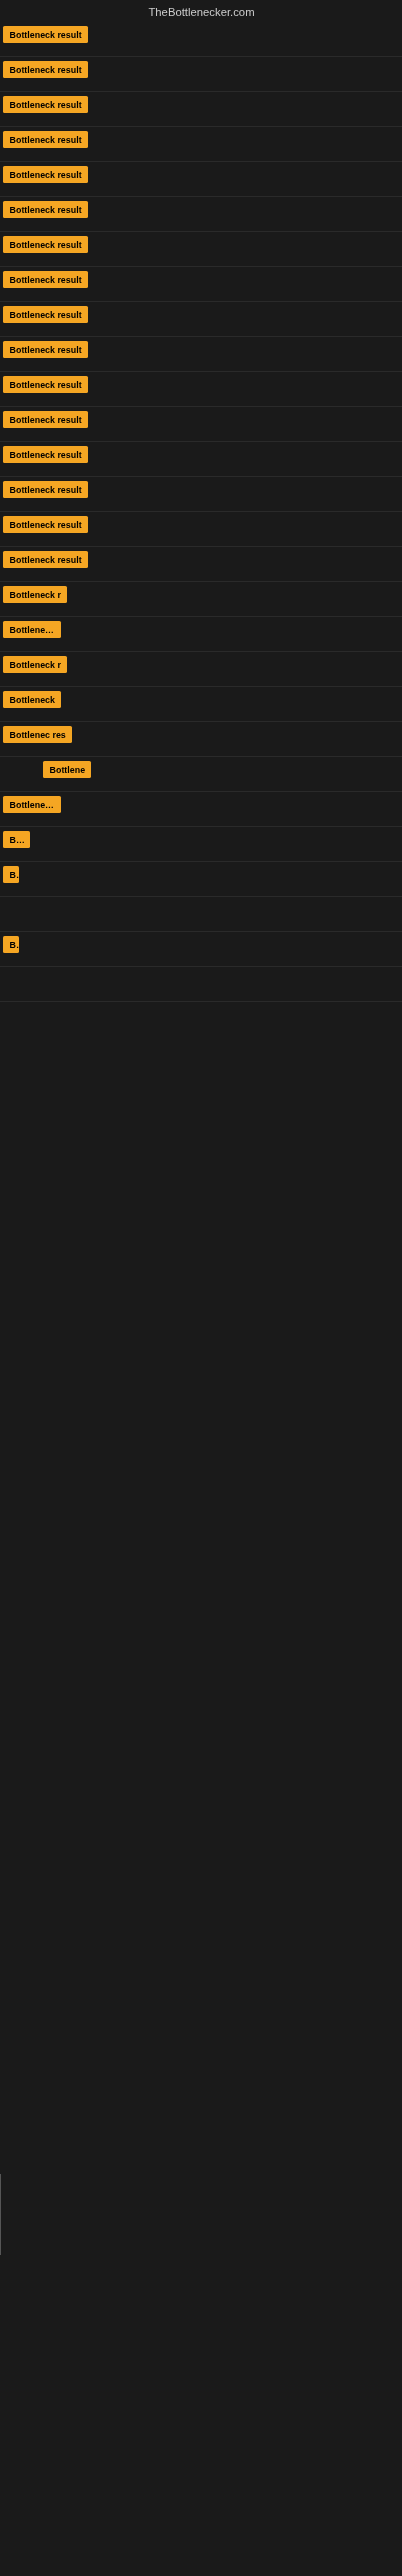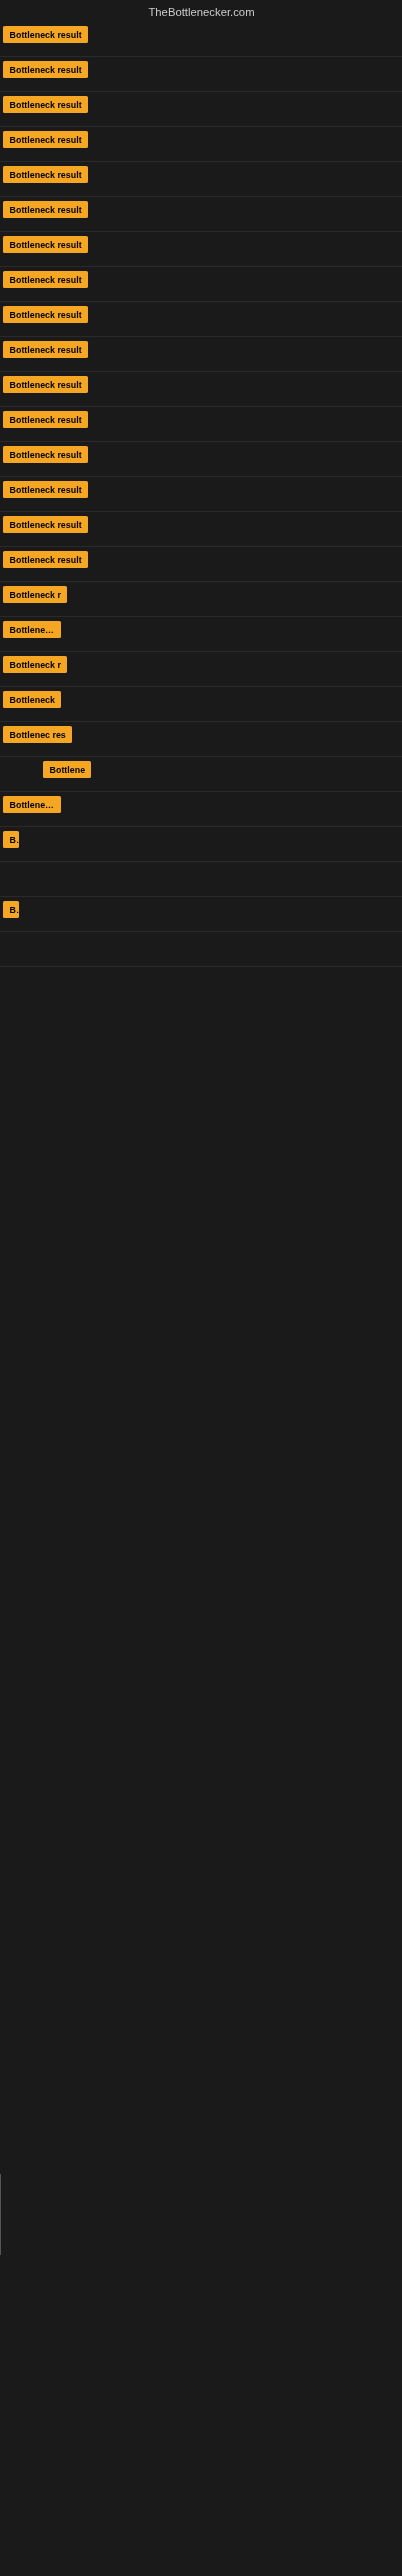--- a/index.html
+++ b/index.html
@@ -125,20 +125,23 @@
     <div class="bottleneck-item">
       <span class="bottleneck-badge" style="max-width: 72px; overflow: hidden; text-overflow: ellipsis;">Bottlenec res</span>
     </div>
     <div class="bottleneck-item">
       <span class="bottleneck-badge" style="max-width: 53px; overflow: hidden; text-overflow: ellipsis; margin-left: 40px;">Bottlene</span>
     </div>
     <div class="bottleneck-item">
       <span class="bottleneck-badge" style="max-width: 58px; overflow: hidden; text-overflow: ellipsis;">Bottleneck</span>
     </div>
     <div class="bottleneck-item">
+      <span class="bottleneck-badge" style="max-width: 27px; overflow: hidden; text-overflow: ellipsis;">Bot</span>
+    </div>
+    <div class="bottleneck-item">
       <span class="bottleneck-badge" style="max-width: 16px; overflow: hidden; text-overflow: ellipsis;">B</span>
     </div>
     <div class="bottleneck-item"></div>
     <div class="bottleneck-item">
       <span class="bottleneck-badge" style="max-width: 11.3px; overflow: hidden; text-overflow: ellipsis;">B</span>
     </div>
     <div class="bottleneck-item"></div>
   </div>
 
 <div class="vertical-line"></div>

